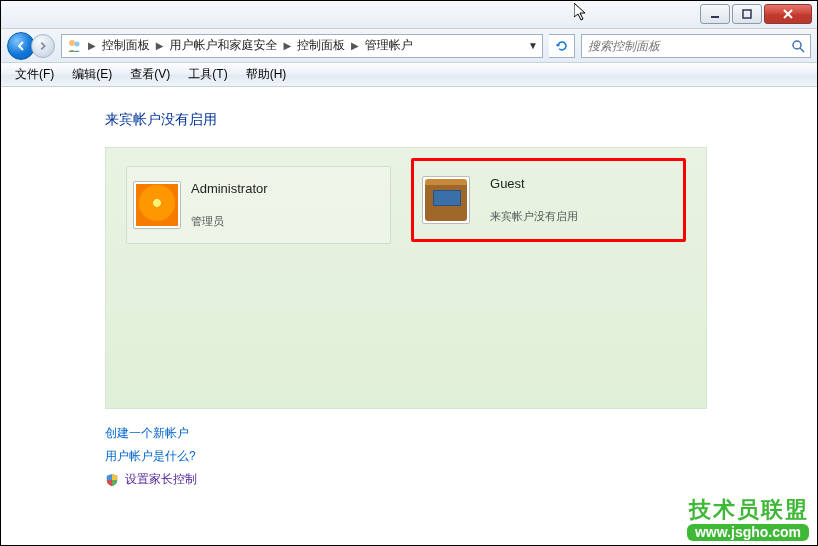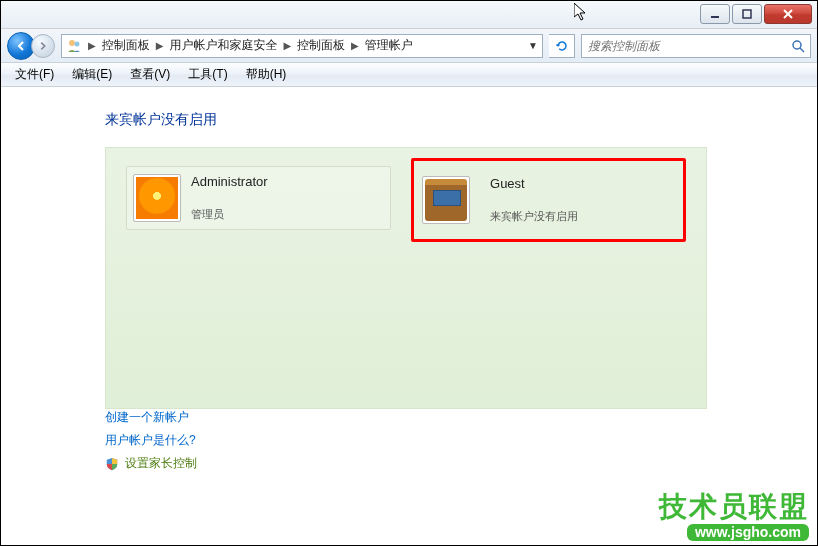--- a/index.html
+++ b/index.html
@@ -35,41 +35,41 @@
 .searchbox .sicon svg { stroke: #3a73b5; fill: none; }
 
 
 .menubar { height: 24px; background: linear-gradient(to bottom, #fcfdfe, #eef3f9 45%, #e3eaf3 55%, #eff4fa); border-bottom: 1px solid #c8d0d8; display: flex; align-items: center; padding: 0 6px; font-size: 12px; gap: 2px; }
 .menuitem { padding: 2px 8px; cursor: pointer; }
 
 
 .content { flex: 1; background: #fff; padding: 24px 0 0 104px; overflow: hidden; position: relative; }
 .heading { font-size: 14px; color: #003399; margin-bottom: 18px; }
 .accounts-panel { width: 602px; height: 262px; background: linear-gradient(to bottom, #e9f3e3, #e0efd7); border: 1px solid #d6e5cc; padding: 18px 20px; display: flex; gap: 20px; align-items: flex-start; }
-.account { width: 270px; height: 64px; display: flex; align-items: center; gap: 10px; cursor: pointer; background: rgba(255,255,255,0.25); border: 1px solid rgba(200,210,190,0.7); border-radius: 2px; padding: 6px; }
+.account { width: 270px; height: 78px; display: flex; align-items: center; gap: 10px; cursor: pointer; background: rgba(255,255,255,0.25); border: 1px solid rgba(200,210,190,0.7); border-radius: 2px; padding: 6px; }
 .account.highlight { border: 3px solid #ff0000; background: transparent; padding: 8px; height: 84px; width: 280px; margin-top: -8px; gap: 20px; }
 .avatar { width: 48px; height: 48px; border: 1px solid #bbb; border-radius: 2px; background: #fff; padding: 2px; display: flex; align-items: center; justify-content: center; }
 .avatar-inner { width: 100%; height: 100%; }
 .flower { background: radial-gradient(circle at 50% 45%, #fff176 0 12%, #ff9800 13% 55%, #f57c00 60% 100%); }
 .suitcase { background: linear-gradient(to bottom, #c68a3a 0 15%, #a0672a 15% 100%); position: relative; border-radius: 3px; }
 .suitcase::before { content: ""; position: absolute; top: 25%; left: 20%; width: 60%; height: 35%; background: #3b6fa8; border: 1px solid #2a5280; }
 .acct-text { display: flex; flex-direction: column; }
 .acct-name { font-size: 13px; color: #222; }
 .acct-sub { font-size: 11px; color: #555; margin-top: 18px; }
 
-.links { font-size: 12px; }
+.links { margin-top: 16px; font-size: 12px; }
 .links a { color: #0066cc; text-decoration: none; display: block; margin-bottom: 6px; cursor: pointer; }
 
 .section-title { font-size: 12px; font-weight: bold; margin-top: 22px; margin-bottom: 10px; }
-.sublink { font-size: 12px; color: #4d7c0f; display: flex; align-items: center; gap: 6px; cursor: pointer; }
+.sublink { font-size: 12px; color: #4c1d95; display: flex; align-items: center; gap: 6px; cursor: pointer; }
 .shield-icon { width: 14px; height: 14px; }
 
 
 .watermark { position: absolute; right: 8px; bottom: 4px; text-align: right; font-weight: bold; line-height: 1.1; pointer-events: none; }
-.watermark .wm1 { font-size: 28px; color: #3fb837; letter-spacing: 2px; text-align: right; }
+.watermark .wm1 { font-size: 22px; color: #3fb837; letter-spacing: 2px; text-align: right; }
 .watermark .wm2 { font-size: 14px; color: #3fb837; background: #3fb837; color: #fff; padding: 1px 8px; border-radius: 6px; display: inline-block; }
 
 
 .cursor { position: absolute; top: 2px; left: 573px; pointer-events: none; z-index: 100; }
 </style>
 </head>
 <body>
 
 <div class="outer-border">
 <div class="window">

